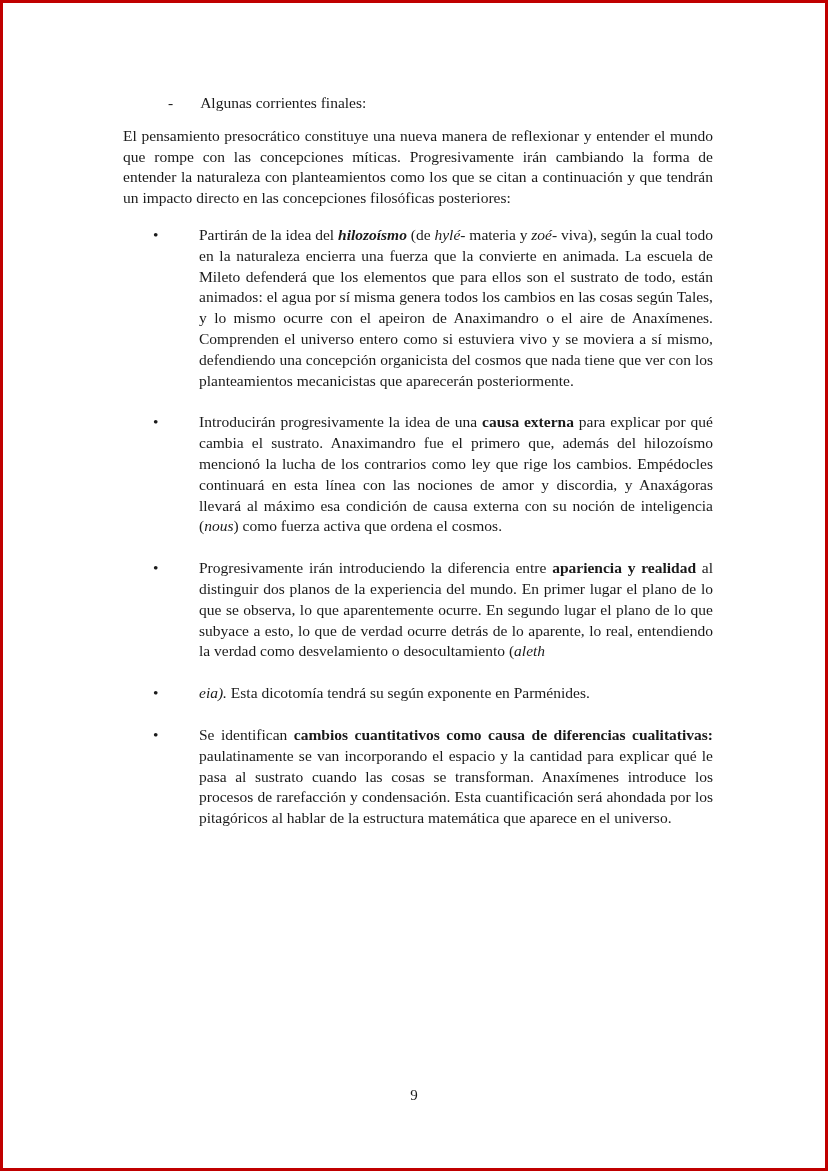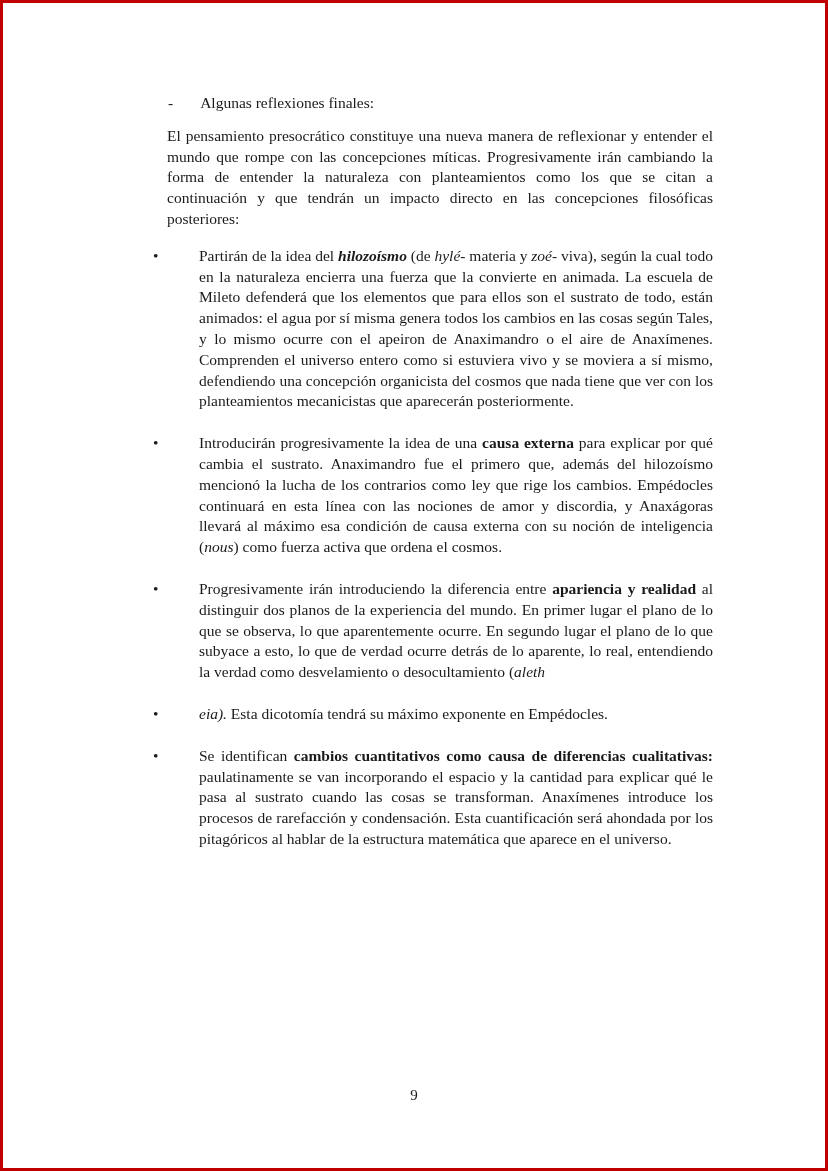--- a/index.html
+++ b/index.html
@@ -33,21 +33,20 @@
   }
   .heading .dash {
     margin-right: 27px;
   }
   .para {
     text-align: justify;
     margin: 0;
   }
   .intro {
     margin-bottom: 16px;
-    margin-left: 44px;
   }
   ul.bullets {
     list-style: none;
     margin: 0;
     padding: 0;
   }
   ul.bullets li {
     display: flex;
     margin-bottom: 21px;
   }
@@ -78,41 +77,41 @@
   }
 </style>
 </head>
 <body>
 
 <div class="page">
   <div class="content">
 
     <div class="heading">
       <span class="dash">-</span>
-      <span>Algunas reflexiones finales:</span>
+      <span>Algunas corrientes finales:</span>
     </div>
 
     <p class="para intro"><span>El pensamiento presocrático constituye una nueva manera de reflexionar y entender el mundo que rompe con las concepciones míticas. Progresivamente irán cambiando la forma de entender la naturaleza con planteamientos como los que se citan a continuación y que tendrán un impacto directo en las concepciones filosóficas posteriores:</span></p>
 
     <ul class="bullets">
       <li class="b1">
         <span class="marker">•</span>
         <div class="btext"><span>Partirán de  la idea del </span><span style="font-weight: bold; font-style: italic;">hilozoísmo</span><span> (de </span><span style="font-style: italic;">hylé</span><span>- materia y </span><span style="font-style: italic;">zoé</span><span>- viva), según la cual todo en la naturaleza encierra una fuerza que la convierte en animada. La escuela de Mileto defenderá que los elementos que para ellos son el sustrato de todo, están animados: el agua por sí misma genera todos los cambios en las cosas según Tales, y lo mismo ocurre con el apeiron de Anaximandro o el aire de Anaxímenes. Comprenden el universo entero como si estuviera vivo y se moviera a sí mismo, defendiendo una concepción organicista del cosmos que nada tiene que ver con los planteamientos mecanicistas que aparecerán posteriormente.</span></div>
       </li>
       <li class="b2">
         <span class="marker">•</span>
         <div class="btext"><span>Introducirán progresivamente la idea de una </span><span style="font-weight: bold;">causa externa</span><span> para explicar por qué cambia el sustrato. Anaximandro fue el primero que, además del hilozoísmo mencionó la lucha de los contrarios como ley que rige los cambios. Empédocles continuará en esta línea con las nociones de amor y discordia, y Anaxágoras llevará al máximo esa condición de causa externa con su noción de inteligencia (</span><span style="font-style: italic;">nous</span><span>) como fuerza activa que ordena el cosmos.</span></div>
       </li>
       <li class="b3">
         <span class="marker">•</span>
         <div class="btext"><span>Progresivamente irán introduciendo la diferencia entre </span><span style="font-weight: bold;">apariencia y realidad</span><span> al distinguir dos planos de la experiencia del mundo. En primer lugar el plano de lo que se observa, lo que aparentemente ocurre. En segundo lugar el plano de lo que subyace a esto, lo que de verdad ocurre detrás de lo aparente, lo real, entendiendo la verdad como desvelamiento o desocultamiento (</span><span style="font-style: italic;">aleth</span></div>
       </li>
       <li class="b4">
         <span class="marker">•</span>
-        <div class="btext"><span style="font-style: italic; font-family: Liberation Serif, serif;">eia).</span><span> Esta dicotomía tendrá su máximo exponente en Empédocles.</span></div>
+        <div class="btext"><span style="font-style: italic; font-family: Liberation Serif, serif;">eia).</span><span> Esta dicotomía tendrá su según exponente en Parménides.</span></div>
       </li>
       <li class="b5">
         <span class="marker">•</span>
         <div class="btext"><span>Se identifican </span><span style="font-weight: bold;">cambios cuantitativos como causa de diferencias cualitativas:</span><span> paulatinamente se van incorporando el espacio y la cantidad para explicar qué le pasa al sustrato cuando las cosas se transforman. Anaxímenes introduce los procesos de rarefacción y condensación. Esta cuantificación será ahondada por los pitagóricos al hablar de la estructura matemática que aparece en el universo.</span></div>
       </li>
     </ul>
 
 
   </div>
 

